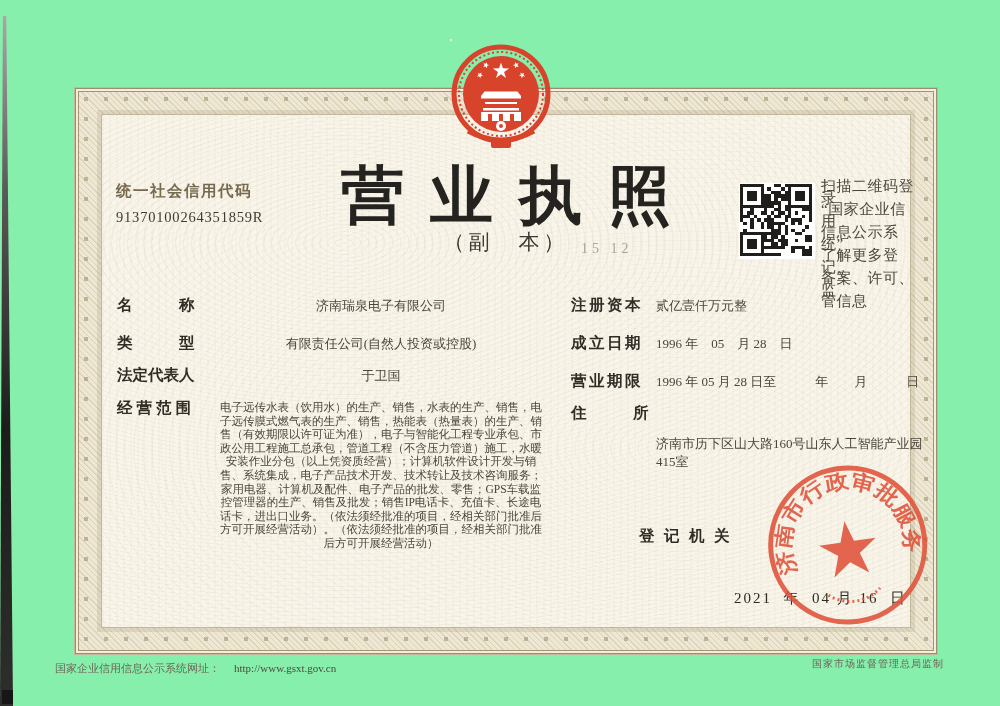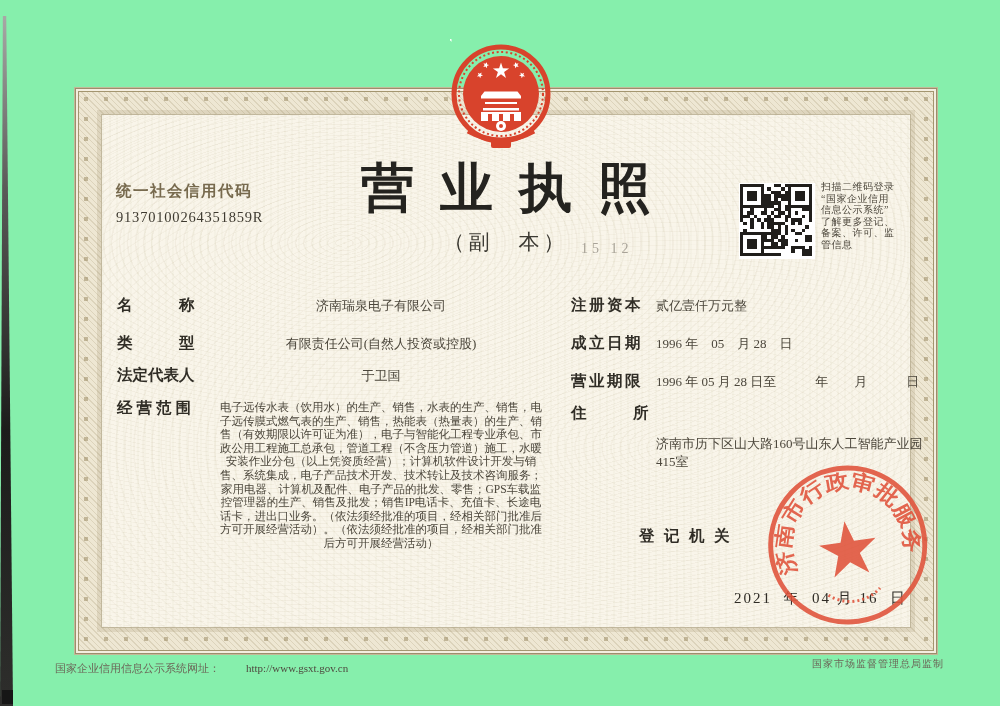--- a/index.html
+++ b/index.html
@@ -32,51 +32,51 @@
   .content{position:absolute;inset:0;z-index:3;}
 
   
   .emblem{position:absolute;left:374px;top:-50px;}
   .credit-block{position:absolute;left:40px;top:92px;}
   .credit-label{font-size:15.5px;font-weight:bold;letter-spacing:1.5px;color:#776a4e;
     font-family:"Liberation Sans","DejaVu Sans",sans-serif;}
   .credit-code{margin-top:7px;font-size:14.5px;letter-spacing:.8px;color:#3e3a30;}
   .title{position:absolute;left:0;right:0;top:64px;text-align:center;
     font-family:"DejaVu Sans","Liberation Sans",sans-serif;font-weight:700;
-    font-size:53px;letter-spacing:26px;text-indent:26px;color:#24231f;}
+    font-size:63px;letter-spacing:26px;text-indent:26px;color:#24231f;}
   .subtitle{position:absolute;left:0;right:0;top:139px;text-align:center;
     font-size:21px;letter-spacing:4px;color:#3c3a33;}
   .serial-note{position:absolute;left:505px;top:152px;font-size:14px;letter-spacing:4px;color:#a8a398;}
 
   
   .qr-box{position:absolute;left:663px;top:94px;width:74px;height:74px;background:#fff;padding:1px;}
   [data-name="qr-code"]{display:grid;grid-template-columns:repeat(21,1fr);grid-auto-rows:1fr;width:72px;height:72px;}
   .qm{background:#201e1b;}
-  .qr-caption{position:absolute;left:745px;top:92px;width:95px;font-size:10px;line-height:11.5px;
+  .qr-caption{position:absolute;left:745px;top:92px;width:95px;font-size:15px;line-height:11.5px;
     color:#4c473c;white-space:pre-line;letter-spacing:.5px;}
 
   
   .row{position:absolute;}
   .lbl{position:absolute;left:0;top:0;font-size:15.5px;font-weight:bold;color:#302d26;white-space:pre;}
   .val{position:absolute;top:2px;font-size:13px;color:#4b463b;white-space:pre-wrap;}
   .left-row .val{left:99px;width:330px;text-align:center;}
   .right-row .val{left:85px;width:300px;}
   .ls4{letter-spacing:4px;}
   .ls2{letter-spacing:2.5px;}
   .ls9{letter-spacing:9.5px;}
   .scope-val{font-size:11.5px;line-height:13.6px;top:3px;color:#4b463b;}
   .ml{white-space:pre-line;margin-top:30px;}
 
   
   .issue-date{position:absolute;left:658px;top:500px;font-size:15px;letter-spacing:2px;color:#2f2c26;white-space:pre;}
   .seal{position:absolute;left:688px;top:372px;transform:rotate(-8deg);opacity:.88;}
 
   
   .footer-left{position:absolute;left:55px;top:661px;font-size:11px;color:#6b6557;}
-  .footer-left .url{color:#4e493f;margin-left:26px;font-family:"Liberation Serif",serif;}
+  .footer-left .url{color:#4e493f;margin-left:14px;font-family:"Liberation Serif",serif;}
   .footer-center{position:absolute;left:498px;top:660px;width:280px;font-size:10.5px;line-height:13px;
     color:#5d5749;white-space:pre-line;}
   .footer-right{position:absolute;left:812px;top:657px;font-size:10px;color:#6b6557;letter-spacing:1px;}
 </style>
 </head>
 <body>
 
 <div class="page" data-name="scanned-business-license">
 
   <div class="scan-edge" data-name="scanner-edge-artifact"></div>

